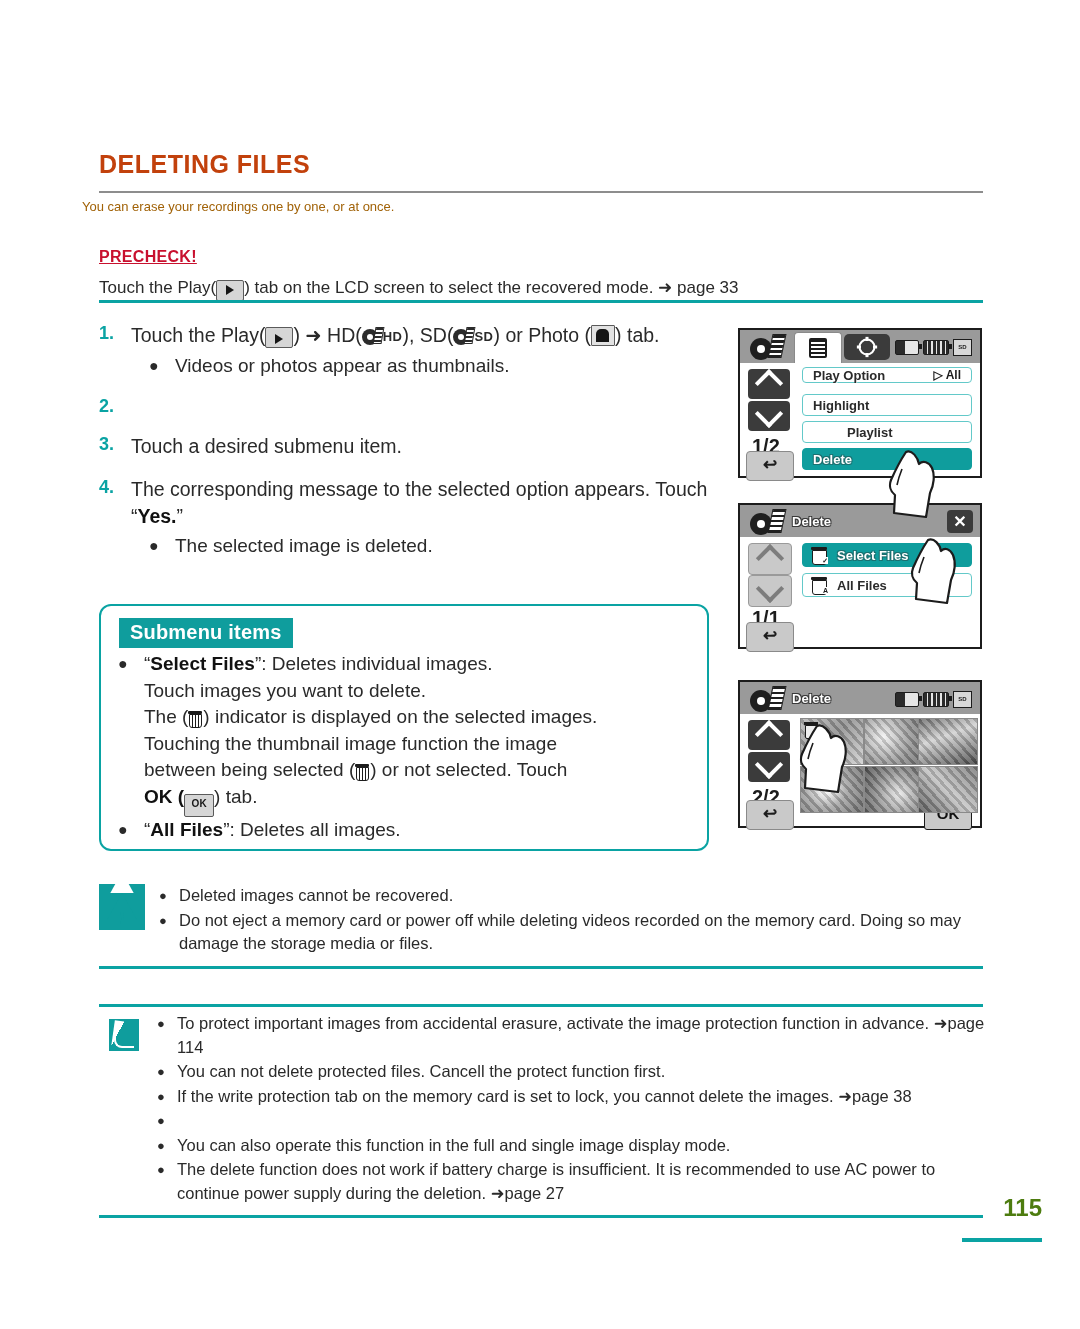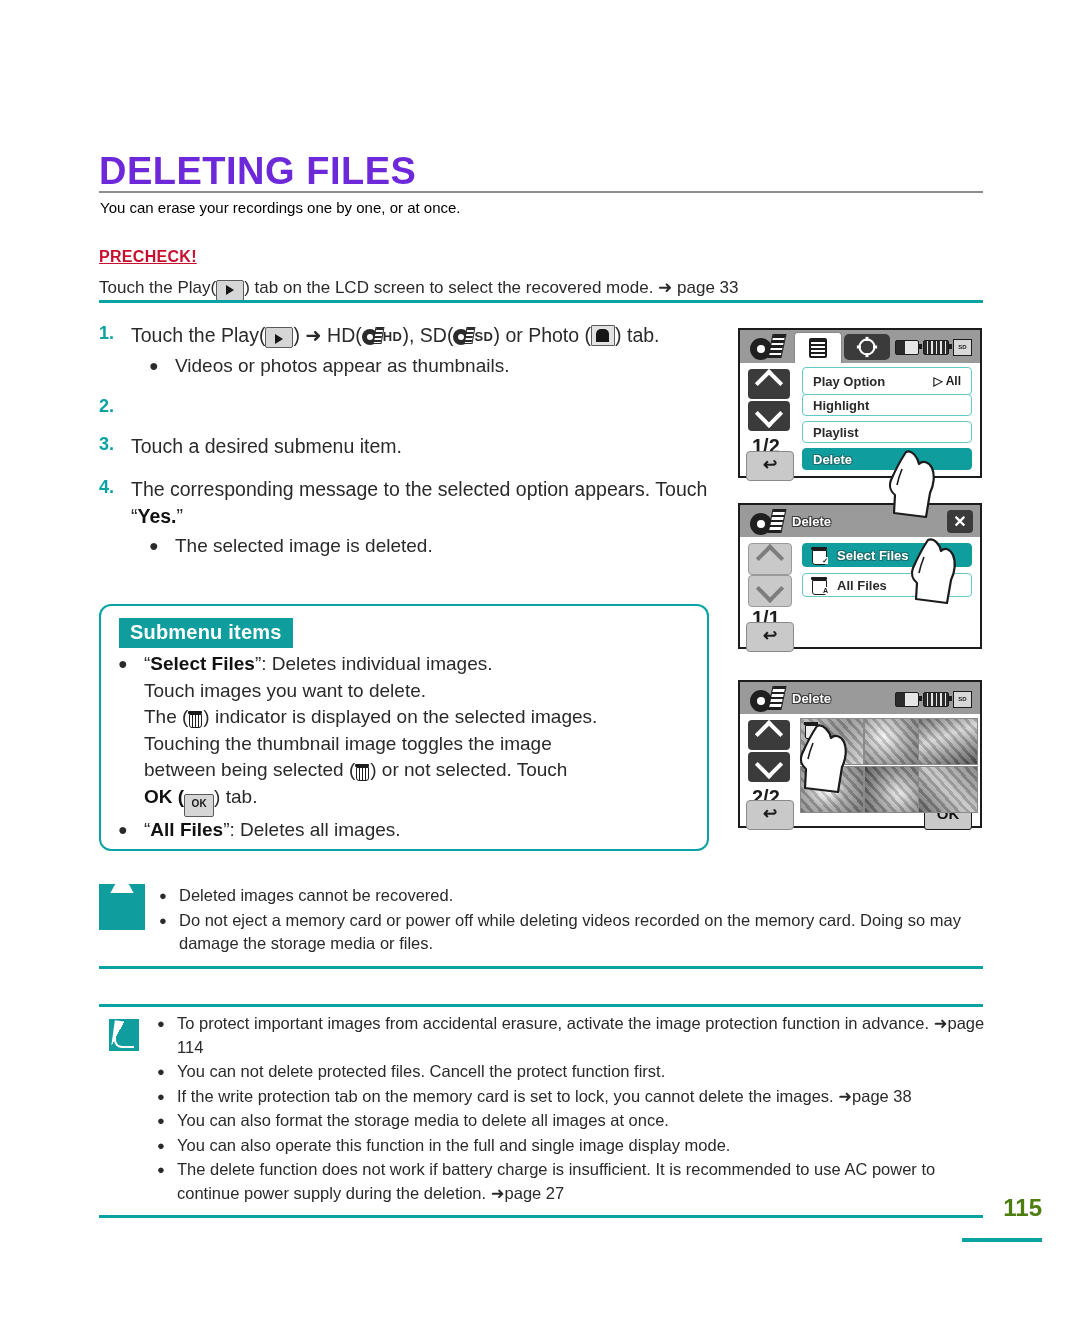--- a/index.html
+++ b/index.html
@@ -9,30 +9,30 @@
     font-family:"Liberation Sans", sans-serif;
     color:#1c1c1c;
     position:relative;
     overflow:hidden;
   }
   .page{position:absolute;left:0;top:0;width:1080px;height:1329px;}
 
   
   .title{
     position:absolute;left:99px;top:150px;
-    font-size:38px;font-weight:bold;letter-spacing:.5px;
-    color:#6d28d9;
+    font-size:25px;font-weight:bold;letter-spacing:.5px;
+    color:#c2410c;
   }
   .title-rule{
     position:absolute;left:99px;top:191px;width:884px;height:2px;
     background:#8d8d8d;
   }
   .intro{
-    position:absolute;left:100px;top:199px;width:760px;
-    font-size:15px;color:#000000;
+    position:absolute;left:82px;top:199px;width:760px;
+    font-size:13px;color:#a16207;
   }
 
   .precheck-label{
     position:absolute;left:99px;top:248px;
     font-size:16px;font-weight:bold;color:#c8102e;
     text-decoration:underline;letter-spacing:.3px;
   }
   .precheck-text{
     position:absolute;left:99px;top:277px;width:890px;
     font-size:17px;color:#2a2a2a;white-space:nowrap;
@@ -320,21 +320,21 @@
   <div class="submenu-box"></div>
   <div class="submenu-title">Submenu items</div>
   <div class="submenu-list">
 
     <div class="sm-item">
       <span class="dot">●</span>
       <span>
         <span>“</span><b class="bk">Select Files</b><span>”</span><span>: Deletes individual images.</span><br>
         <span>Touch images you want to delete.</span><br>
         <span>The (</span><span class="trashsm"></span><span>) indicator is displayed on the selected images.</span><br>
-        <span>Touching the thumbnail image toggles the image</span><br>
+        <span>Touching the thumbnail image function the image</span><br>
         <span>between being selected (</span><span class="trashsm"></span><span>) or not selected. Touch</span><br>
         <b class="bk">OK (</b><span class="ic ic-ok">OK</span><span>) tab.</span>
       </span>
     </div>
 
     <div class="sm-item">
       <span class="dot">●</span>
       <span>
         <span>“</span><b class="bk">All Files</b><span>”</span><span>: Deletes all images.</span>
       </span>
@@ -362,28 +362,28 @@
     <div class="lcd-body" style="height:113px;">
       <div class="navbtn dark" style="left:8px;top:6px;">
         <span class="chev up"></span>
       </div>
       <div class="navbtn dark" style="left:8px;top:38px;">
         <span class="chev down"></span>
       </div>
       <div class="pagenum" style="left:12px;top:72px;">1/2</div>
       <div class="backbtn" style="left:6px;top:88px;">↩</div>
 
-      <div class="row plain" style="left:62px;top:4px;width:170px;height:28px;">
+      <div class="row plain" style="left:62px;top:4px;width:170px;height:16px;">
         <span class="lbl">Play Option</span>
         <span class="allind">▷ All</span>
       </div>
       <div class="row plain" style="left:62px;top:31px;width:170px;height:22px;">
         <span class="lbl">Highlight</span>
       </div>
-      <div class="row plain" style="left:62px;top:58px;width:170px;height:22px;">
+      <div class="row plain" style="left:62px;top:58px;width:170px;height:22px;padding-left:34px;">
         <span class="lbl">Playlist</span>
       </div>
       <div class="row sel" style="left:62px;top:85px;width:170px;height:22px;">
         <span class="lbl">Delete</span>
       </div>
     </div>
   </div>
   <div class="hand" style="left:880px;top:447px;">
     <svg width="60" height="72" viewBox="0 0 60 72">
       <path d="M26 5 C20 14 15 24 11 33 C9 38 10 44 15 48 L14 66 L46 70 L50 46 C54 38 55 28 52 21 C49 15 43 13 39 17 C38 11 32 2 26 5 Z" fill="#ffffff" stroke="#1c1c1c" stroke-width="2.2" stroke-linejoin="round"></path>
@@ -521,21 +521,20 @@
       <li>
           <span class="dot">●</span>
           <span>You can not delete protected files. Cancell the protect function first.</span>
         </li>
       <li>
           <span class="dot">●</span>
           <span>If the write protection tab on the memory card is set to lock, you cannot delete the images. ➜page 38</span>
         </li>
       <li>
           <span class="dot">●</span>
-          <span>You can also format the storage media to delete all images at once.</span>
         </li>
       <li>
           <span class="dot">●</span>
           <span>You can also operate this function in the full and single image display mode.</span>
         </li>
       <li>
           <span class="dot">●</span>
           <span>The delete function does not work if battery charge is  insufficient. It is recommended to use AC power to continue power supply during the deletion. ➜page 27</span>
         </li>
     </ul>

